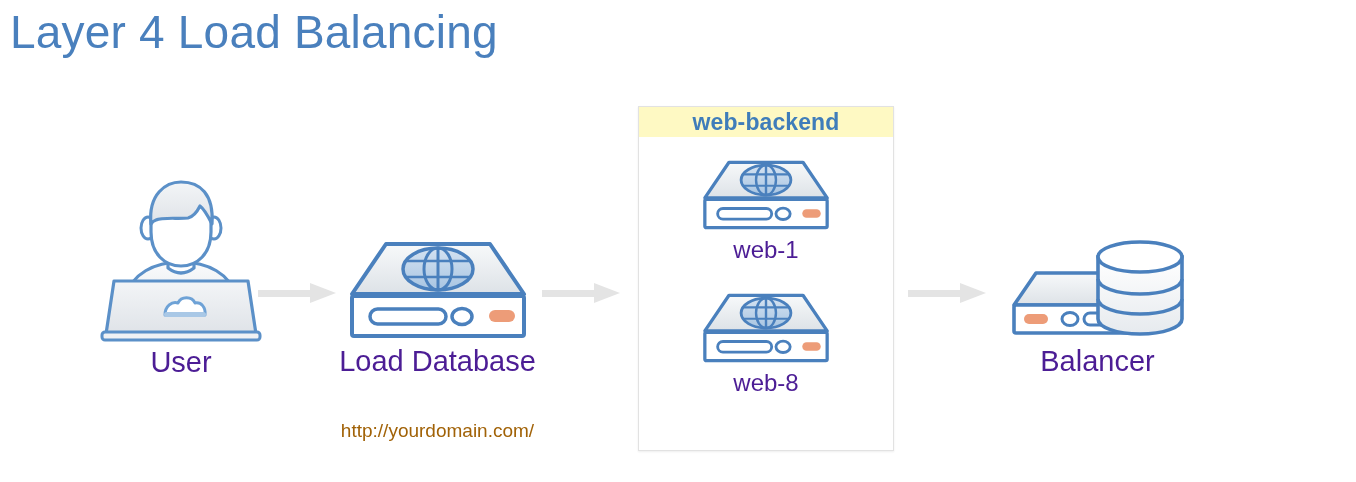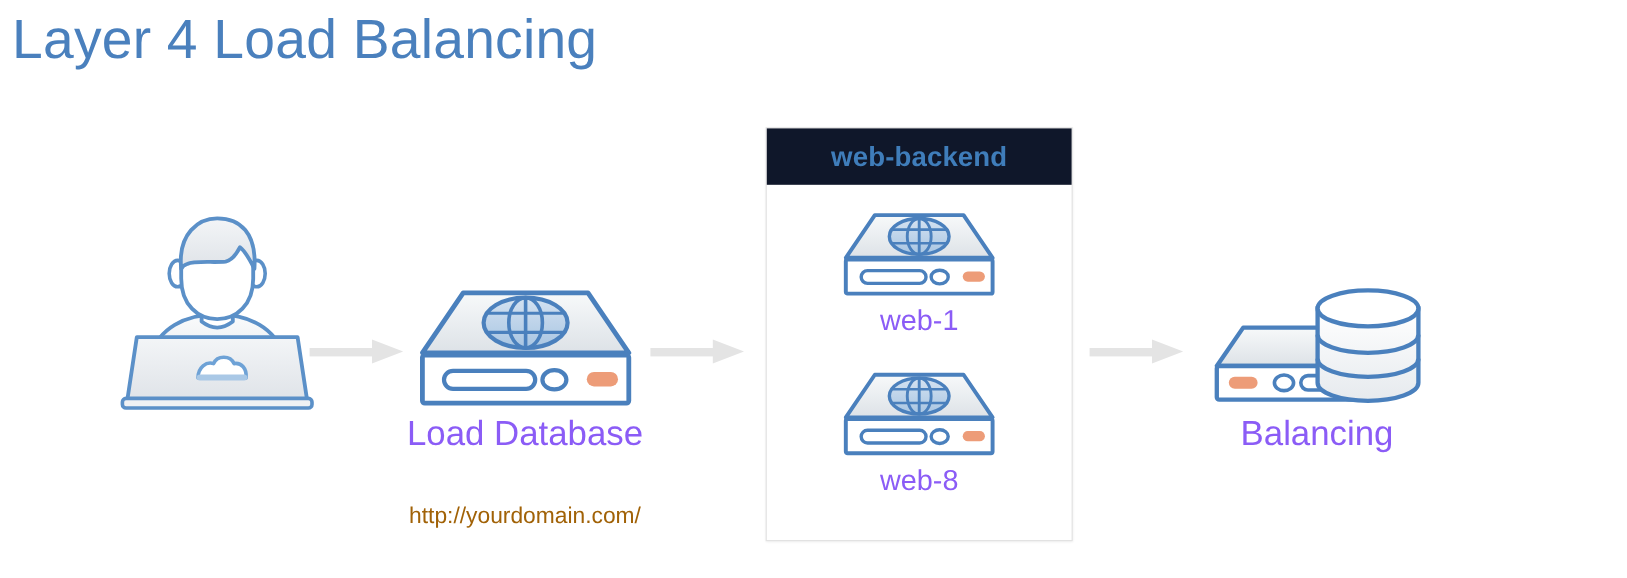--- a/index.html
+++ b/index.html
@@ -34,21 +34,21 @@
     white-space: nowrap;
   }
 
   
   .node {
     position: absolute;
     text-align: center;
   }
   .node-label {
     font-size: 29px;
-    color: #8b5cf6;
+    color: #4c1d95;
     line-height: 1.1;
     white-space: nowrap;
     margin-top: 2px;
     text-align: center;
   }
   .node-label.small {
     font-size: 24px;
   }
   .sub-label {
     position: absolute;
@@ -67,22 +67,22 @@
 
   
   .group-box {
     position: absolute;
     background: #ffffff;
     border: 1px solid #e2e2e2;
     box-sizing: border-box;
     box-shadow: 0 1px 2px rgba(0,0,0,0.07);
   }
   .group-header {
-    height: 47px;
-    background: #0f172a;
+    height: 30px;
+    background: #fef9c3;
     display: flex;
     align-items: center;
     justify-content: center;
     font-size: 23px;
     font-weight: bold;
     color: #3f7dba;
     letter-spacing: 0.1px;
   }
   .group-body {
     position: relative;
@@ -144,20 +144,21 @@
         <path d="M18 105 L152 105 L160 158 L10 158 Z" fill="url(#gGray)" stroke="#5b90c8" stroke-width="3.2" stroke-linejoin="round"></path>
 
         <g>
           <path d="M69 139 C69 130, 76 125, 82 127 C85 120, 96 120, 99 127 C105 126, 110 131, 109 139 Z" fill="#ffffff" stroke="#6ea2d6" stroke-width="3" stroke-linejoin="round"></path>
           <rect x="68" y="136" width="42" height="5" rx="2.5" fill="#a9c8e6"></rect>
         </g>
 
         <rect x="6" y="156" width="158" height="8" rx="3" fill="#eff1f4" stroke="#5b90c8" stroke-width="3"></rect>
       </svg>
     </span>
+    <div class="node-label">User</div>
   </div>
 
   <div class="arrow" id="arrow-user-lb">
     <svg width="80" height="26" viewBox="0 0 80 26">
       <rect x="0" y="10" width="54" height="7" fill="#e4e4e4"></rect>
       <path d="M52 3 L78 13 L52 23 Z" fill="#e4e4e4"></path>
     </svg>
   </div>
 
   <div class="node" id="lb-node">
@@ -277,16 +278,16 @@
         <rect x="86" y="78" width="50" height="12" rx="6" fill="#ffffff" stroke="#4a80bd" stroke-width="3"></rect>
 
         <g>
           <path d="M100 22 L100 84 A42 15 0 0 0 184 84 L184 22 Z" fill="url(#gDisk)" stroke="#4a80bd" stroke-width="3.6"></path>
           <path d="M100 44 A42 15 0 0 0 184 44" fill="none" stroke="#4a80bd" stroke-width="3.6"></path>
           <path d="M100 64 A42 15 0 0 0 184 64" fill="none" stroke="#4a80bd" stroke-width="3.6"></path>
           <ellipse cx="142" cy="22" rx="42" ry="15" fill="#ffffff" stroke="#4a80bd" stroke-width="3.6"></ellipse>
         </g>
       </svg>
     </span>
-    <div class="node-label">Balancing</div>
+    <div class="node-label">Balancer</div>
   </div>
 
 </div>
 
 </body></html>

